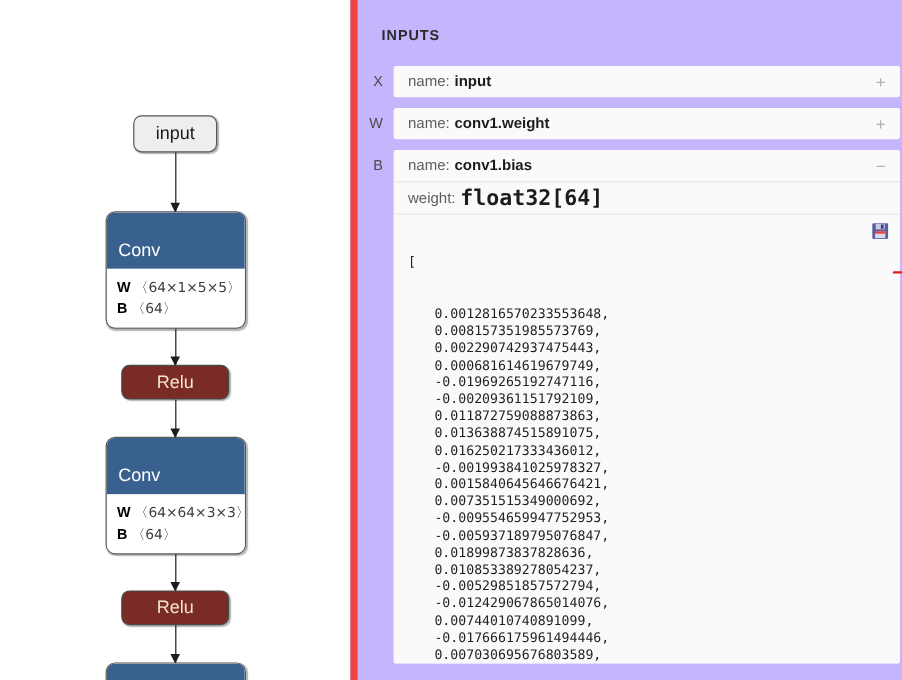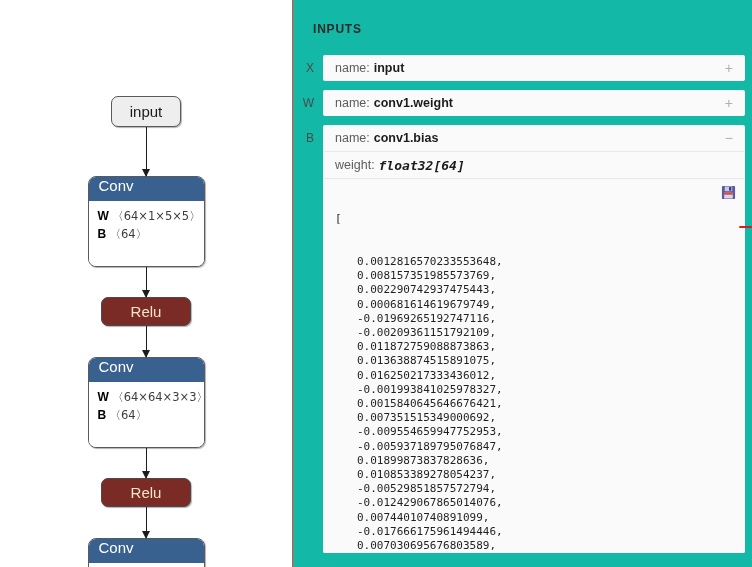--- a/index.html
+++ b/index.html
@@ -70,26 +70,26 @@
     border: 1px solid #5a5a5a;
     border-radius: 8px;
     overflow: hidden;
     background: #ffffff;
     box-shadow: 1px 1px 1px rgba(0,0,0,0.30);
   }
   .node-conv-header {
     background: #39618f;
     color: #ffffff;
     font-size: 15px;
-    padding: 0 10px 6px 10px;
+    padding: 23px 10px 6px 10px;
     line-height: 18px;
   }
   .node-conv-body {
     background: #ffffff;
-    padding: 6px 9px 23px 9px;
+    padding: 6px 9px 7px 9px;
   }
   .attr-row {
     font-size: 12px;
     line-height: 18px;
     color: #1a1a1a;
     white-space: nowrap;
   }
   .attr-key {
     font-weight: bold;
     color: #000000;
@@ -129,22 +129,22 @@
     border-radius: 4px;
   }
 
   
   #sidebar {
     position: absolute;
     left: 292px;
     top: 0;
     width: 460px;
     height: 567px;
-    background: #14b8a6;
-    border-left: 1px solid #ef4444;
+    background: #c4b5fd;
+    border-left: 6px solid #ef4444;
     overflow: hidden;
     box-sizing: border-box;
   }
   #sidebar-title {
     position: absolute;
     left: 20px;
     top: 22px;
     font-size: 12px;
     font-weight: bold;
     letter-spacing: 0.8px;
@@ -185,22 +185,21 @@
     min-height: 26px;
     border-bottom: 1px solid #e8e8e8;
     font-size: 12.5px;
     color: #3d3d3d;
   }
   .card-row:last-child { border-bottom: none; }
   .row-label { color: #5d5d5d; }
   .row-value { font-weight: bold; color: #1c1c1c; margin-left: 4px; }
   .row-value.mono {
     font-family: "DejaVu Sans Mono", monospace;
-    font-size: 13px;
-    font-style: italic;
+    font-size: 18px;
   }
   .row-toggle {
     margin-left: auto;
     color: #b0b0b0;
     font-size: 14px;
     line-height: 14px;
     padding-left: 10px;
     user-select: none;
   }
 

